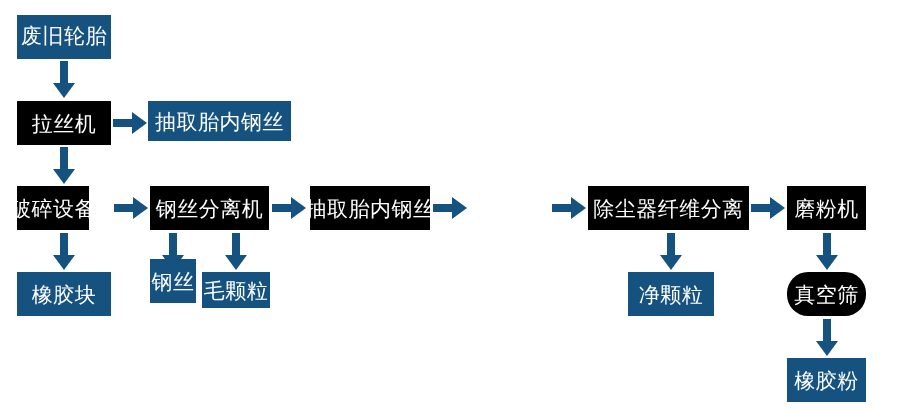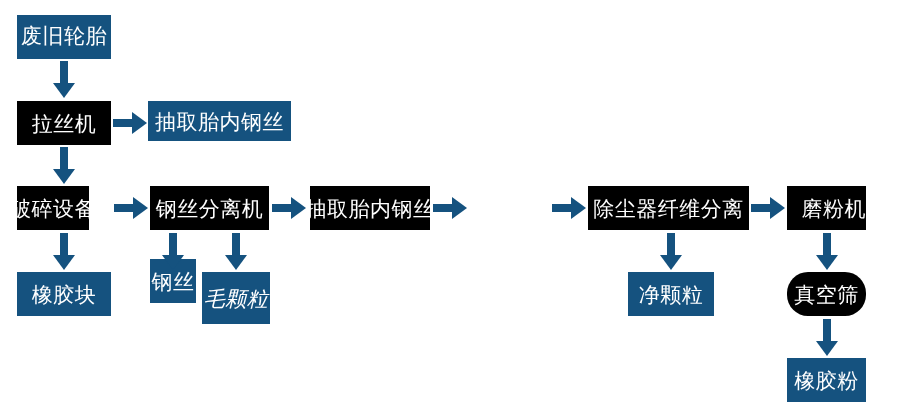--- a/index.html
+++ b/index.html
@@ -59,30 +59,30 @@
     </div>
     <div class="node red" style="left: 150px; top: 186px; width: 119px; height: 44px;">
       <span>钢丝分离机</span>
     </div>
     <div class="node red" style="left: 310px; top: 186px; width: 120px; height: 44px;">
       <span>抽取胎内钢丝</span>
     </div>
     <div class="node red" style="left: 588px; top: 186px; width: 161px; height: 44px;">
       <span>除尘器纤维分离</span>
     </div>
-    <div class="node red" style="left: 787px; top: 186px; width: 79px; height: 44px; justify-content: flex-end;">
+    <div class="node red" style="left: 787px; top: 186px; width: 79px; height: 44px;">
       <span>磨粉机</span>
     </div>
     <div class="node blue" style="left: 17px; top: 272px; width: 94px; height: 44px;">
       <span>橡胶块</span>
     </div>
     <div class="node blue" style="left: 150px; top: 259px; width: 46px; height: 44px;">
       <span>钢丝</span>
     </div>
-    <div class="node blue" style="left: 202px; top: 272px; width: 68px; height: 52px; font-style: italic;">
+    <div class="node blue" style="left: 202px; top: 272px; width: 68px; height: 36px;">
       <span>毛颗粒</span>
     </div>
     <div class="node blue" style="left: 628px; top: 272px; width: 86px; height: 44px;">
       <span>净颗粒</span>
     </div>
     <div class="node red" style="left: 787px; top: 272px; width: 79px; height: 44px; border-radius: 21px;">
       <span>真空筛</span>
     </div>
     <div class="node blue" style="left: 787px; top: 358px; width: 79px; height: 44px;">
       <span>橡胶粉</span>

